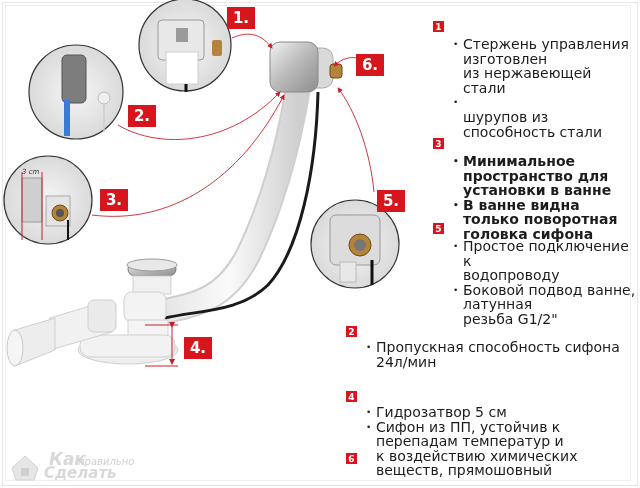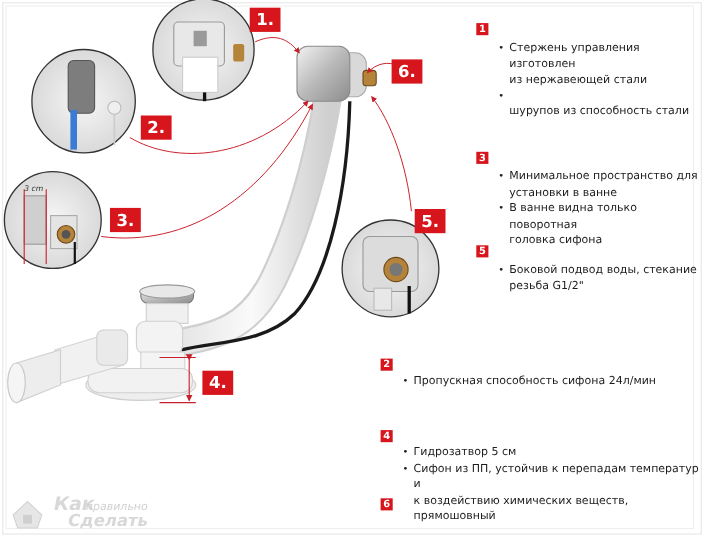--- a/index.html
+++ b/index.html
@@ -7,29 +7,29 @@
   body { position: relative; font-family: "DejaVu Sans", sans-serif; color: #222; }
   .frame { position: absolute; left: 2px; top: 2px; width: 636px; height: 484px; border: 1px solid #e6e6e6; }
   .frame-inner { position: absolute; left: 5px; top: 5px; width: 626px; height: 476px; border: 1px solid #efefef; }
 
   .badge { position: absolute; background: #d7151c; color: #fff; font-weight: bold; font-family: "DejaVu Sans", sans-serif; display: flex; align-items: center; justify-content: center; }
   .callout { width: 28px; height: 22px; font-size: 15px; }
   .numbadge { width: 11px; height: 11px; font-size: 9px; }
 
   .section { position: absolute; }
   .section ul { list-style: none; }
-  .section li { position: relative; font-size: 10px; line-height: 14.6px; padding-left: 12px; color: #1c1c1c; }
+  .section li { position: relative; font-size: 14px; line-height: 14.6px; padding-left: 12px; color: #1c1c1c; }
   .section li::before { content: "\2022"; position: absolute; left: 2px; top: 0; font-size: 9px; color: #222; }
 
   svg.diagram { position: absolute; left: 0; top: 0; }
 
   .watermark { position: absolute; left: 6px; top: 448px; width: 140px; height: 36px; }
   .wm-word1 { position: absolute; left: 43px; top: 1px; font-size: 17px; font-style: italic; font-weight: bold; color: #d8d8d8; font-family: "DejaVu Sans", sans-serif; }
   .wm-word2 { position: absolute; left: 72px; top: 8px; font-size: 10px; font-style: italic; color: #d0d0d0; font-family: "DejaVu Sans", sans-serif; text-align: center; }
-  .wm-word3 { position: absolute; left: 38px; top: 16px; font-size: 15px; font-style: italic; font-weight: bold; color: #d8d8d8; font-family: "DejaVu Sans", sans-serif; margin-left: 18px; }
+  .wm-word3 { position: absolute; left: 38px; top: 16px; font-size: 15px; font-style: italic; font-weight: bold; color: #d8d8d8; font-family: "DejaVu Sans", sans-serif; }
   .dimlabel { position: absolute; left: 22px; top: 168px; font-size: 7px; color: #333; font-family: "DejaVu Sans", sans-serif; font-style: italic; }
 </style>
 </head>
 <body>
 
 <div class="frame"></div>
 <div class="frame-inner"></div>
 
 <svg class="diagram" width="640" height="488" viewBox="0 0 640 488">
   <defs>
@@ -143,30 +143,31 @@
 <div class="section" style="left:433px;top:21px;width:205px;">
   <div class="badge numbadge" style="position:relative;margin-bottom:5px;">1</div>
   <ul style="margin-left:18px;">
     <li><span>Стержень управления изготовлен</span><br><span>из нержавеющей стали</span></li>
     <li><br><span>шурупов из способность стали</span></li>
   </ul>
 </div>
 
 <div class="section" style="left:433px;top:138px;width:205px;">
   <div class="badge numbadge" style="position:relative;margin-bottom:5px;">3</div>
-  <ul style="margin-left:18px;">
+  <ul style="margin-left:18px;font-weight:bold;">
     <li><span>Минимальное пространство для</span><br><span>установки в ванне</span></li>
     <li><span>В ванне видна только поворотная</span><br><span>головка сифона</span></li>
   </ul>
 </div>
 
 <div class="section" style="left:433px;top:223px;width:205px;">
   <div class="badge numbadge" style="position:relative;margin-bottom:5px;">5</div>
   <ul style="margin-left:18px;">
-    <li><span>Боковой подвод воды, стекание</span><br><span>резьба G1/2"</span></li>
+    <li><span>Простое подключение к</span><br><span>водопроводу</span></li>
+    <li><span>Боковой подвод ванне, латунная</span><br><span>резьба G1/2"</span></li>
   </ul>
 </div>
 
 <div class="section" style="left:346px;top:326px;width:290px;">
   <div class="badge numbadge" style="position:relative;margin-bottom:3px;">2</div>
   <ul style="margin-left:18px;">
     <li><span>Пропускная способность сифона 24л/мин</span></li>
   </ul>
 </div>
 

